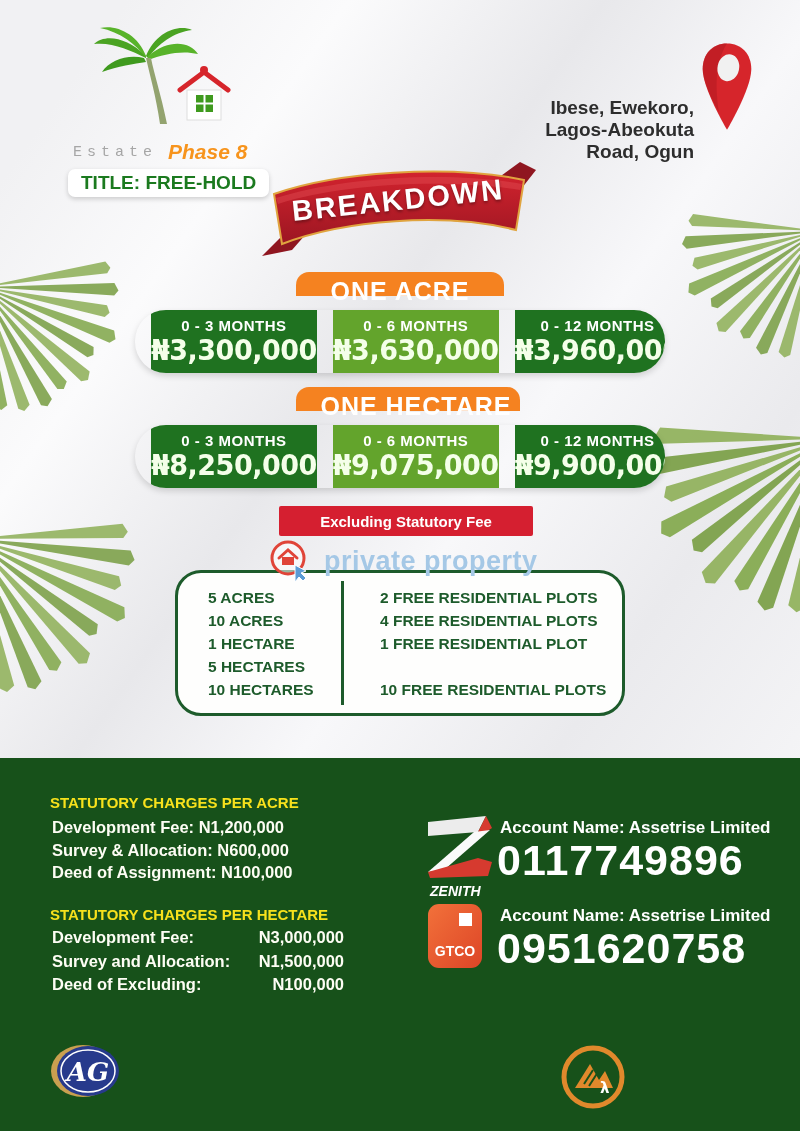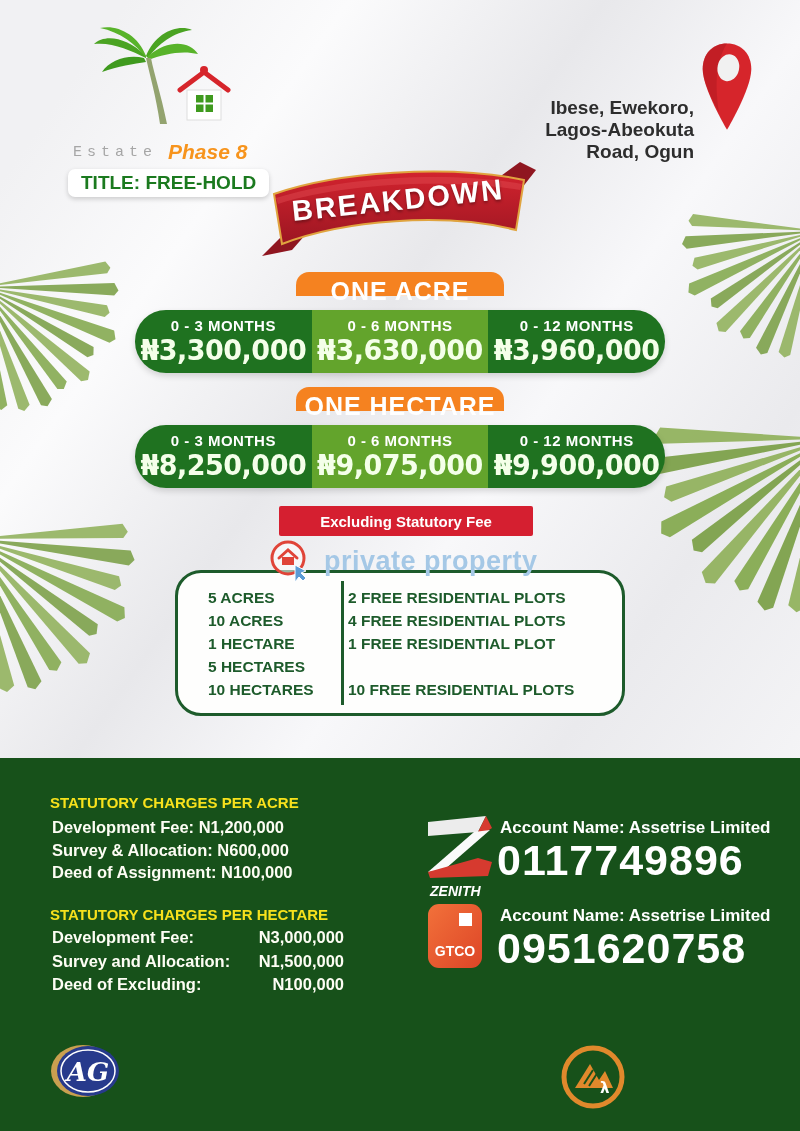--- a/index.html
+++ b/index.html
@@ -25,39 +25,39 @@
   .ribbon{position:absolute;left:252px;top:158px;width:292px;height:104px;z-index:2;}
   .ribbon-text{position:absolute;left:24px;top:26px;width:244px;text-align:center;color:#fff;
       font-weight:bold;font-size:29px;letter-spacing:2px;transform:rotate(-6deg);
       text-shadow:0 2px 3px rgba(0,0,0,.35);}
   
   .acre-tab{position:absolute;left:296px;width:208px;height:24px;z-index:2;background:#f58220;
       border-radius:13px 13px 0 0;color:#fff;font-weight:bold;font-size:25px;letter-spacing:1px;
       text-align:center;line-height:39px;}
   .price-row{position:absolute;left:135px;width:530px;height:63px;z-index:2;display:flex;
       border-radius:31px;overflow:hidden;box-shadow:0 3px 6px rgba(0,0,0,.15);}
-  .price-cell{flex:1;display:flex;flex-direction:column;align-items:center;justify-content:center;}
+  .price-cell{flex:1;display:flex;flex-direction:column;align-items:center;justify-content:center;margin-left:16px;}
   .cell-dark{background:#1f7220;}
   .cell-light{background:#63a42c;}
   .period{color:#fff;font-weight:bold;font-size:15px;letter-spacing:.5px;}
   .price{color:#f4ffe9;font-weight:bold;font-size:27px;letter-spacing:-.5px;margin-top:1px;
       font-family:"DejaVu Sans",sans-serif;transform:scaleY(1.05);}
   .fee-banner{position:absolute;left:279px;top:506px;width:254px;height:30px;z-index:2;background:#d51f30;
       color:#ffffff;font-weight:bold;font-size:15px;text-align:center;line-height:31px;border-radius:2px;}
   
   .watermark{position:absolute;left:268px;top:538px;z-index:4;display:flex;align-items:center;gap:12px;}
   .watermark-text{color:#a5c8e6;font-weight:bold;font-size:27px;letter-spacing:.5px;}
   
   .bonus-box{position:absolute;left:175px;top:570px;width:450px;height:146px;z-index:3;background:#fefefd;
       border:3px solid #1d5b2b;border-radius:26px;box-sizing:border-box;}
   .bonus-divider{position:absolute;left:163px;top:8px;bottom:8px;width:3px;background:#1d5b2b;}
   .bonus-rows{position:absolute;left:30px;top:13px;right:12px;}
   .trow{display:flex;height:23.2px;align-items:center;font-weight:bold;font-size:15.5px;color:#1d5b2b;}
   .tsize{width:140px;}
-  .tbonus{text-align:right;}
+  .tbonus{margin-left:32px;text-align:right;}
   
   .footer{position:absolute;left:0;top:758px;width:800px;height:373px;background:#17511a;z-index:2;}
   .charge-head{position:absolute;left:50px;color:#f7e11c;font-weight:bold;font-size:15px;}
   .charge-lines{position:absolute;left:52px;color:#fdfdf4;font-weight:bold;font-size:16.5px;line-height:22.5px;}
   .charge-rows{position:absolute;left:52px;width:292px;color:#fdfdf4;font-weight:bold;font-size:16.5px;}
   .crow{display:flex;justify-content:space-between;height:23.5px;}
   .acct-label{position:absolute;left:500px;color:#fff;font-weight:bold;font-size:17px;}
   .acct-number{position:absolute;left:497px;color:#fff;font-weight:bold;font-size:43px;letter-spacing:1px;}
   .powered-label{position:absolute;left:95px;top:1022px;width:140px;text-align:center;
       color:#f7e11c;font-weight:bold;font-size:17px;}
@@ -157,21 +157,21 @@
     <div class="price-cell cell-light">
       <div class="period">0 - 6 MONTHS</div>
       <div class="price">₦3,630,000</div>
     </div>
     <div class="price-cell cell-dark">
       <div class="period">0 - 12 MONTHS</div>
       <div class="price">₦3,960,000</div>
     </div>
   </div>
 
-  <div class="acre-tab" style="top:387px;">ONE HECTARE</div>
+  <div class="acre-tab" style="top:387px;padding-left:16px;">ONE HECTARE</div>
   <div class="price-row" style="top:425px;">
     <div class="price-cell cell-dark">
       <div class="period">0 - 3 MONTHS</div>
       <div class="price">₦8,250,000</div>
     </div>
     <div class="price-cell cell-light">
       <div class="period">0 - 6 MONTHS</div>
       <div class="price">₦9,075,000</div>
     </div>
     <div class="price-cell cell-dark">

